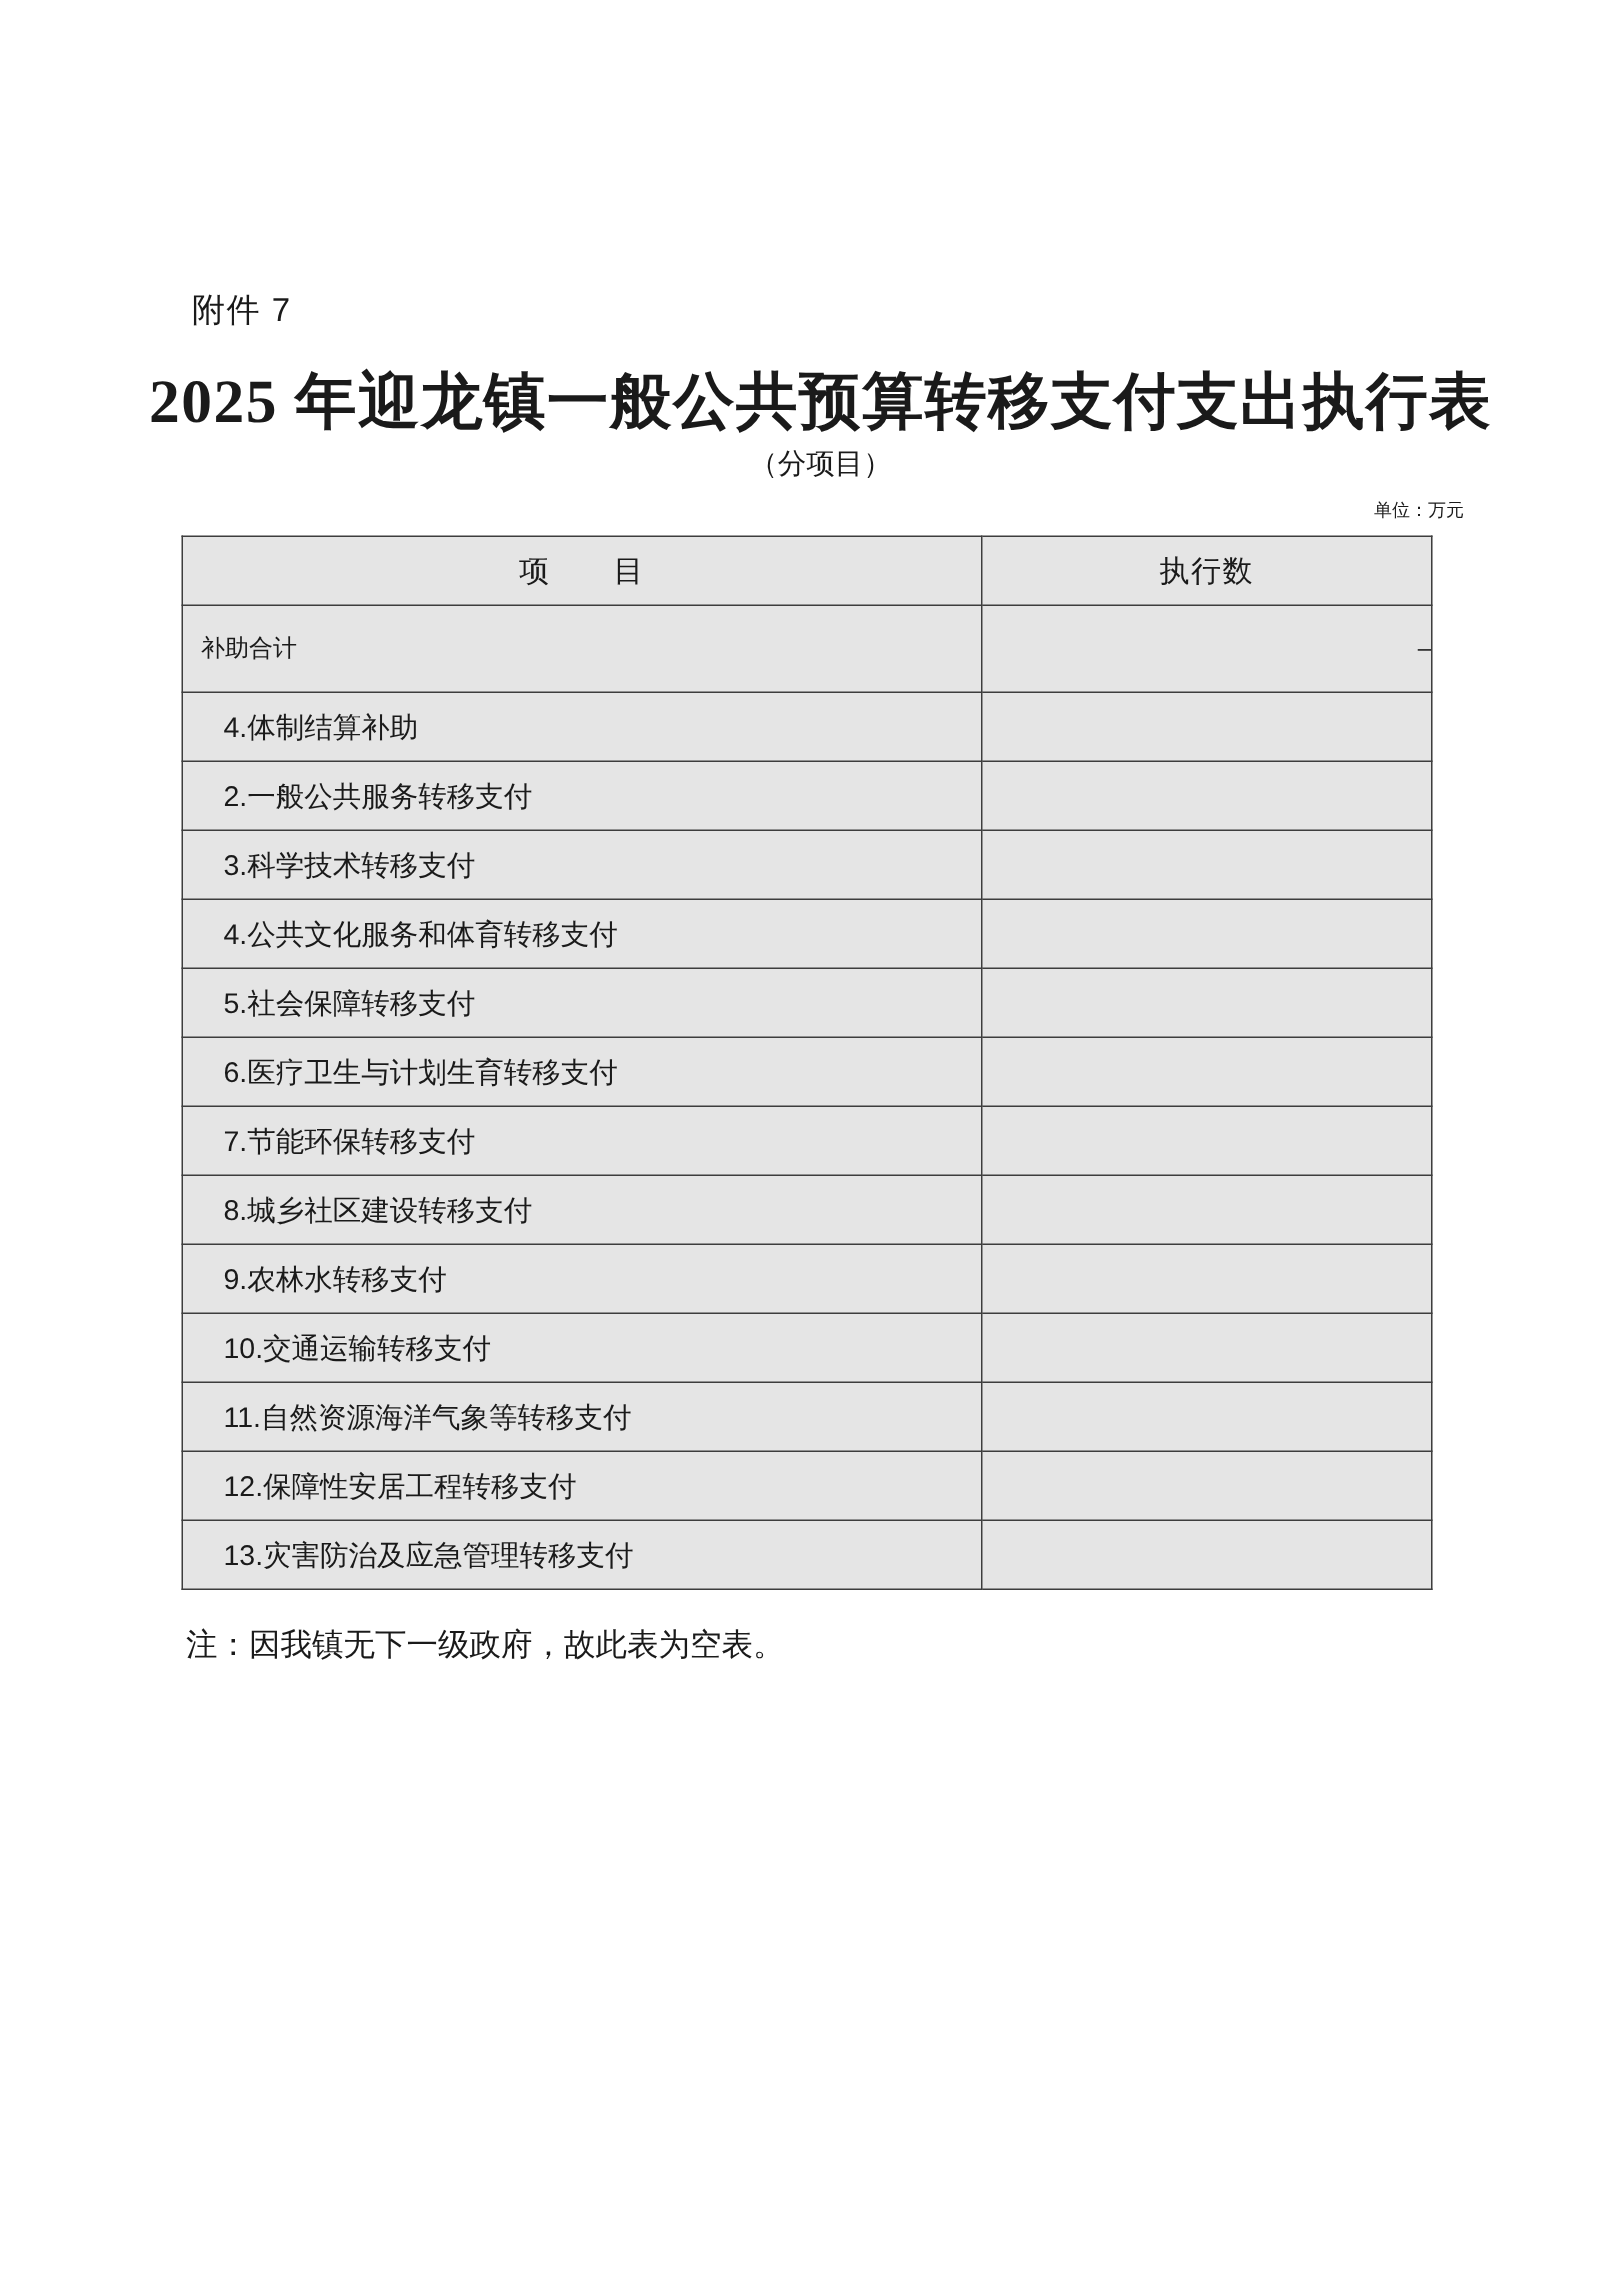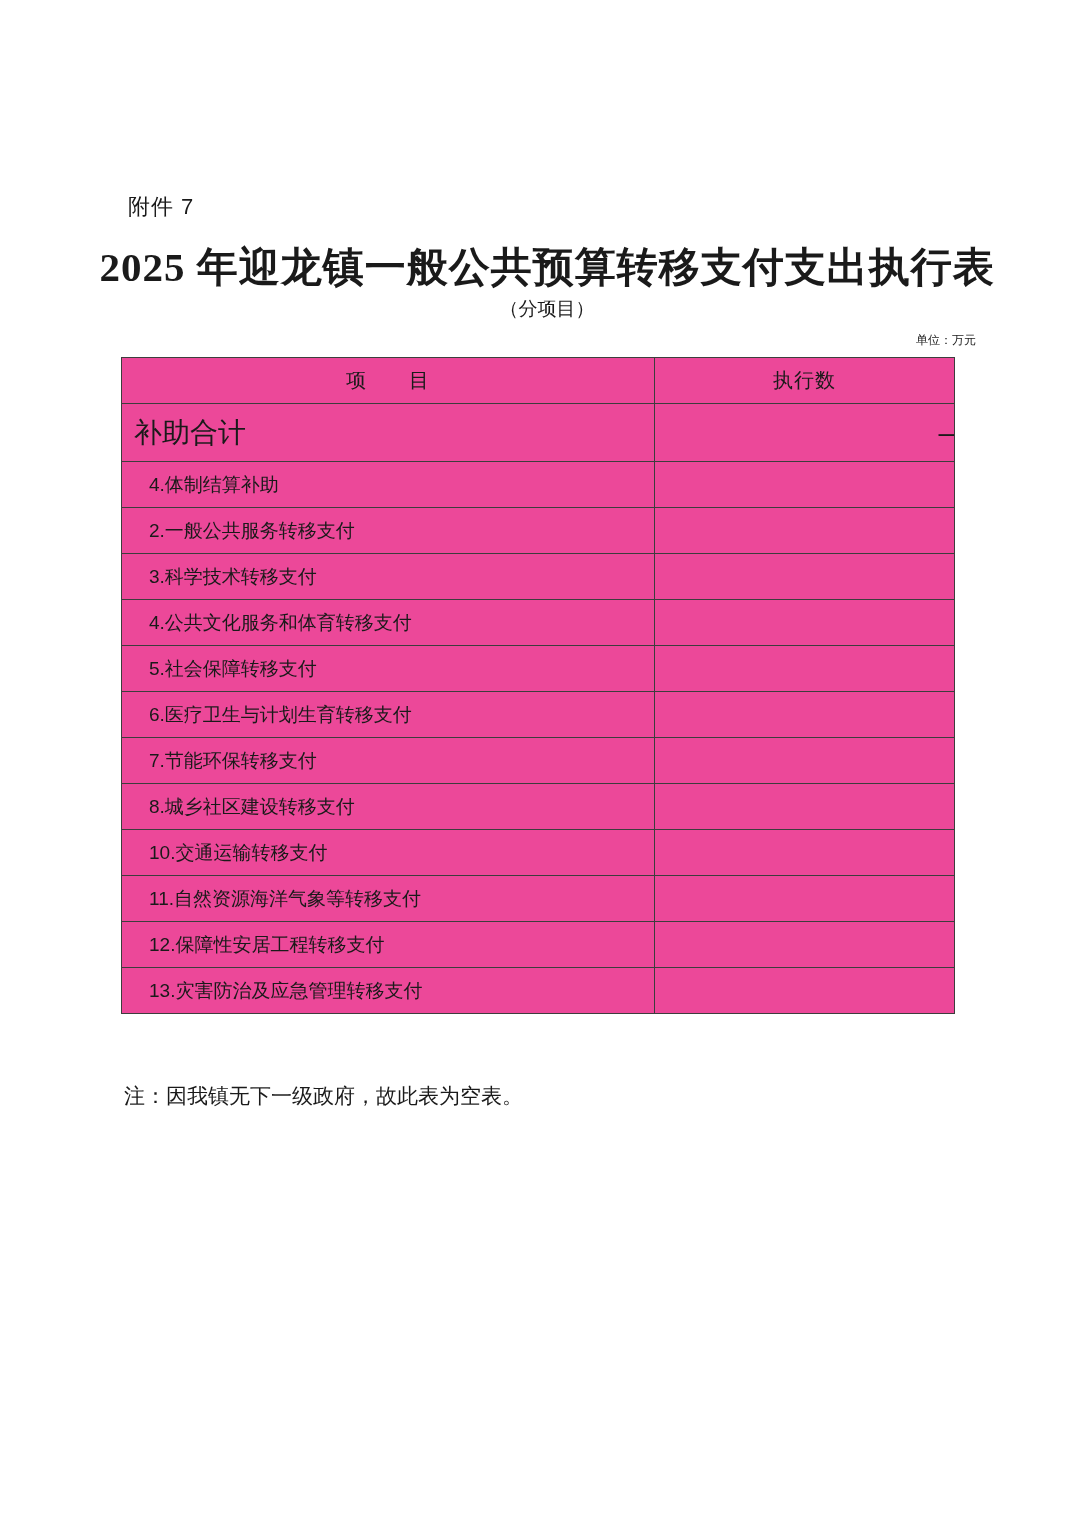--- a/index.html
+++ b/index.html
@@ -60,32 +60,32 @@
   table.budget-table {
     border-collapse: collapse;
     width: 100%;
     table-layout: fixed;
   }
   table.budget-table th,
   table.budget-table td {
     border: 1.5px solid #3d3d3d;
     padding: 0;
     vertical-align: middle;
-    background: #ec4899;
+    background: #e5e5e5;
   }
   table.budget-table thead th {
     height: 45px;
     font-size: 20px;
     font-weight: normal;
     text-align: center;
     letter-spacing: 1px;
   }
   tr.total td {
     height: 57px;
-    font-size: 28px;
+    font-size: 16px;
   }
   tr.total td.label-cell {
     padding-left: 12px;
   }
   tr.item td {
     height: 45px;
     font-size: 19px;
   }
   tr.item td.label-cell {
     padding-left: 27px;
@@ -158,20 +158,24 @@
           </tr>
           <tr class="item">
             <td class="label-cell">7.节能环保转移支付</td>
             <td class="value-cell"></td>
           </tr>
           <tr class="item">
             <td class="label-cell">8.城乡社区建设转移支付</td>
             <td class="value-cell"></td>
           </tr>
           <tr class="item">
+            <td class="label-cell">9.农林水转移支付</td>
+            <td class="value-cell"></td>
+          </tr>
+          <tr class="item">
             <td class="label-cell">10.交通运输转移支付</td>
             <td class="value-cell"></td>
           </tr>
           <tr class="item">
             <td class="label-cell">11.自然资源海洋气象等转移支付</td>
             <td class="value-cell"></td>
           </tr>
           <tr class="item">
             <td class="label-cell">12.保障性安居工程转移支付</td>
             <td class="value-cell"></td>

